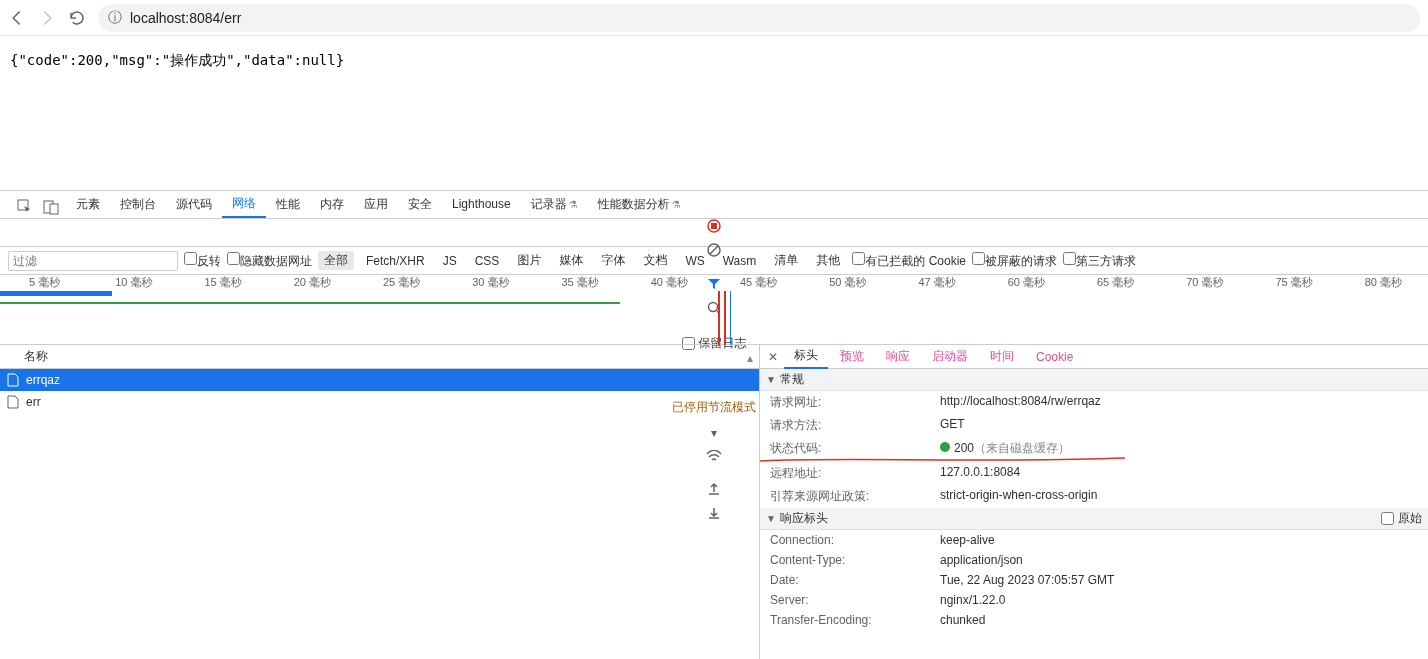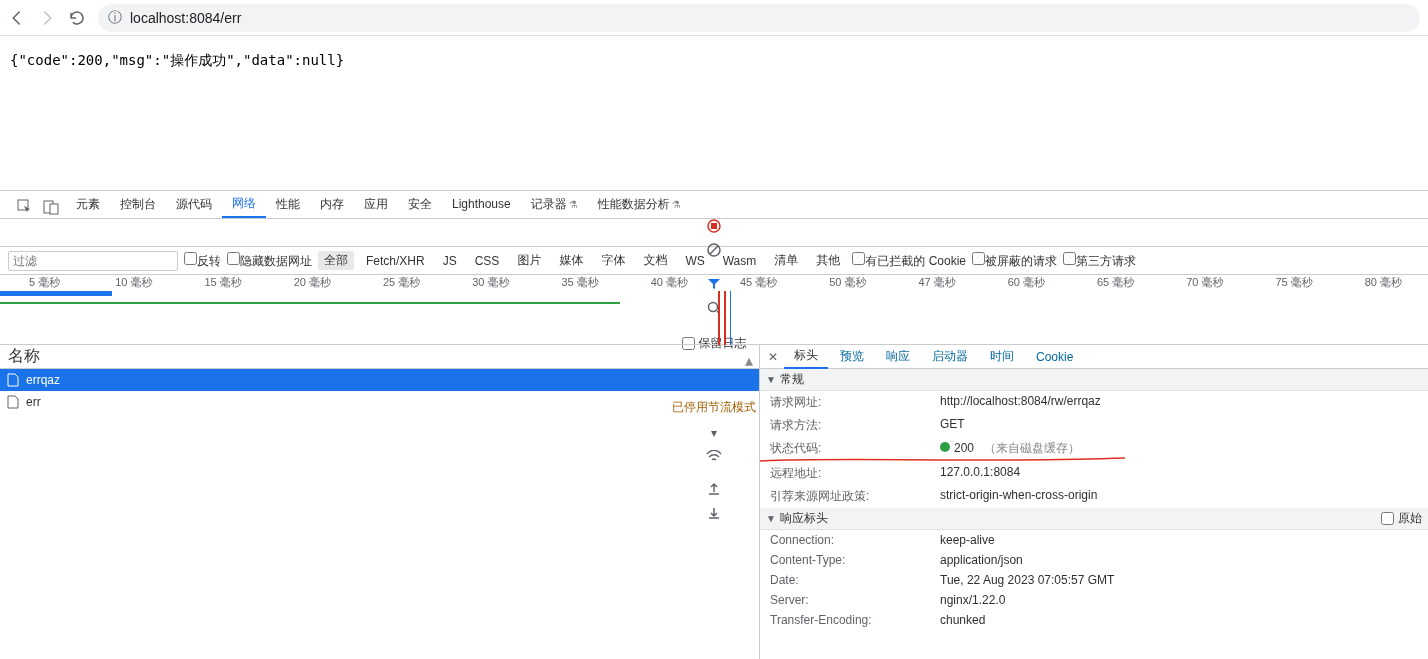--- a/index.html
+++ b/index.html
@@ -30,37 +30,37 @@
 .timeline { height:70px; border-bottom:1px solid #ccc; position:relative; }
 .tl-labels { display:flex; height:16px; font-size:11px; color:#5f6368; }
 .tl-labels span { flex:1; text-align:center; }
 .tl-body { position:relative; height:54px; }
 .tl-bar-blue { position:absolute; top:0; left:0; width:112px; height:5px; background:#1a73e8; }
 .tl-bar-green { position:absolute; top:11px; left:0; width:620px; height:2px; background:#2ea043; }
 .tl-vline { position:absolute; top:0; bottom:0; width:2px; background:#d93025; }
 .tl-vline2 { position:absolute; top:0; bottom:0; width:1px; background:#1a73e8; }
 .split { display:flex; height:317px; }
 .left-pane { width:760px; border-right:1px solid #ccc; display:flex; flex-direction:column; position:relative; }
-.left-header { height:24px; border-bottom:1px solid #ccc; display:flex; align-items:center; padding:0 8px; font-size:16px; color:#333; position:relative;}
+.left-header { height:24px; border-bottom:1px solid #ccc; display:flex; align-items:center; padding:0 24px; font-size:12px; color:#333; position:relative;}
 .left-header .caret { position:absolute; right:6px; top:6px; color:#888; cursor:pointer; }
 .req-row { height:22px; display:flex; align-items:center; padding:0 6px; gap:6px; font-size:12px; cursor:pointer; }
 .req-row.selected { background:#1a73e8; color:#fff; }
 .file-icon { width:14px; height:14px; display:inline-flex; align-items:center; justify-content:center; }
 .right-pane { flex:1; display:flex; flex-direction:column; }
 .rp-tabs { height:24px; border-bottom:1px solid #ccc; display:flex; align-items:center; padding:0 4px; gap:2px;}
 .rp-tabs .close { width:18px; text-align:center; cursor:pointer; color:#5f6368; }
-.rp-tab { padding:0 10px; height:24px; display:flex; align-items:center; cursor:pointer; font-size:12px; color:#0369a1;}
+.rp-tab { padding:0 10px; height:24px; display:flex; align-items:center; cursor:pointer; font-size:12px; color:#ec4899;}
 .rp-tab.active { color:#333; border-bottom:2px solid #1a73e8; }
 .section-hdr { height:22px; background:#f1f3f4; border-bottom:1px solid #e0e0e0; display:flex; align-items:center; padding:0 6px; font-size:12px; color:#333; gap:4px;}
 .section-hdr .tri { font-size:10px; color:#5f6368; }
 .kv { display:flex; padding:3px 10px; font-size:12px; }
 .kv .k { width:170px; color:#5f6368; }
 .kv .v { color:#303030; }
 .status-dot { display:inline-block; width:10px; height:10px; border-radius:50%; background:#2ea043; margin-right:4px; }
-.cache-note { color:#888; margin-left:10px; }
+.cache-note { color:#888; margin-left:0; }
 .redline { height:2px; position:relative; }
 .redline svg { position:absolute; left:0; top:-6px; }
 .rawchk { display:flex; align-items:center; gap:4px; cursor:pointer; }
 </style>
 </head>
 <body>
 
 <div class="topbar">
   <div class="navicon">
     <svg width="18" height="18" viewBox="0 0 24 24">

